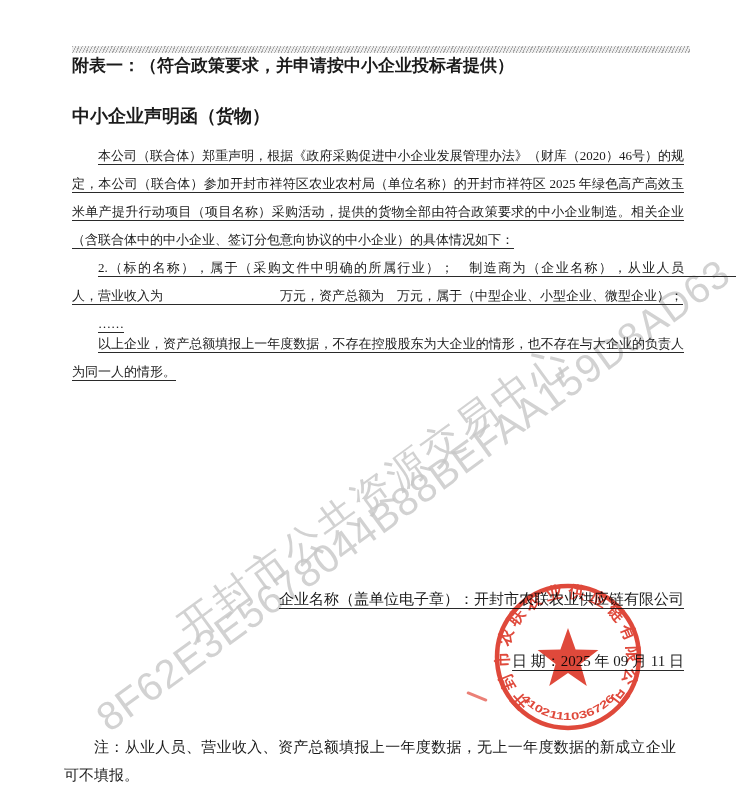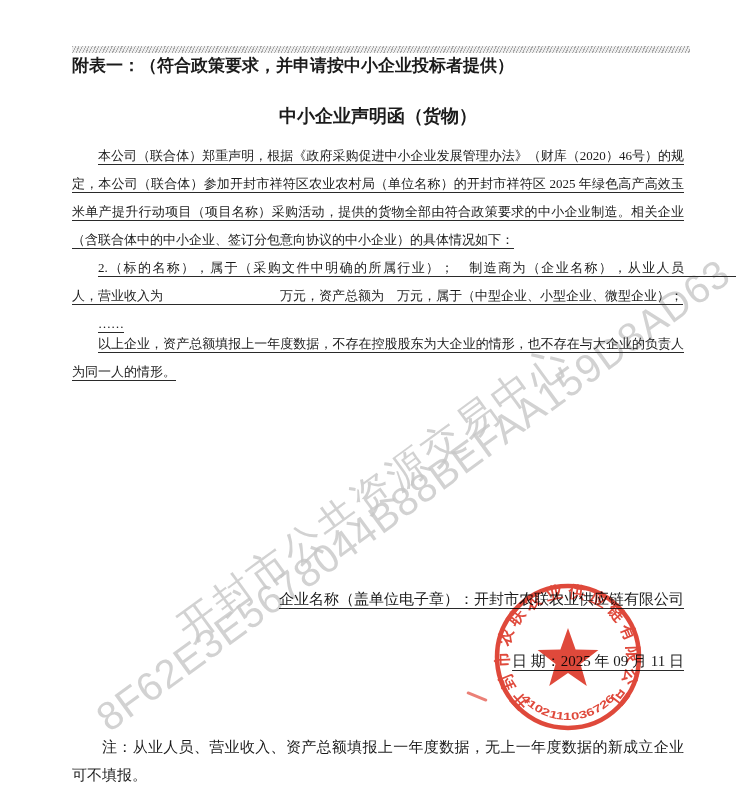--- a/index.html
+++ b/index.html
@@ -24,21 +24,21 @@
   .hatch-bar{
     position:absolute;left:72px;top:46px;width:618px;height:7px;
     background:repeating-linear-gradient(115deg,#a9a9a9 0px,#a9a9a9 1px,#efefef 1px,#efefef 3px);
   }
   .doc-header{
     position:absolute;left:72px;top:56px;width:612px;
     font-family:Liberation Mono, monospace;
     font-weight:bold;font-size:17px;line-height:22px;
   }
   .doc-title{
-    position:absolute;left:72px;top:104px;width:612px;text-align:center;
+    position:absolute;left:72px;top:104px;width:612px;
     font-family:Liberation Serif, serif;
     font-weight:bold;font-size:18px;
   }
   .body-text{
     position:absolute;left:72px;top:142px;width:612px;
     font-size:13px;line-height:28px;text-align:justify;
   }
   .body-text p{
     margin:0;text-indent:2em;
     text-decoration:underline;text-underline-offset:4px;
@@ -51,21 +51,21 @@
     position:absolute;left:72px;top:588px;width:612px;text-align:right;
     font-size:15px;line-height:22px;
     text-decoration:underline;text-underline-offset:4px;text-decoration-color:#2a2a2a;
   }
   .sig-date{
     position:absolute;left:72px;top:650px;width:612px;text-align:right;
     font-size:15px;line-height:22px;
     text-decoration:underline;text-underline-offset:4px;text-decoration-color:#2a2a2a;
   }
   .doc-note{
-    position:absolute;left:72px;top:733px;width:612px;
+    position:absolute;left:64px;top:733px;width:612px;
     font-size:15px;line-height:28px;text-align:justify;text-indent:2em;
   }
 
   
   .seal{
     position:absolute;left:485px;top:574px;width:166px;height:166px;z-index:3;
     mix-blend-mode:multiply;opacity:.92;pointer-events:none;
   }
   .seal text{font-family:"Liberation Sans","DejaVu Sans",sans-serif;font-weight:bold;}
   .seal-mark{

